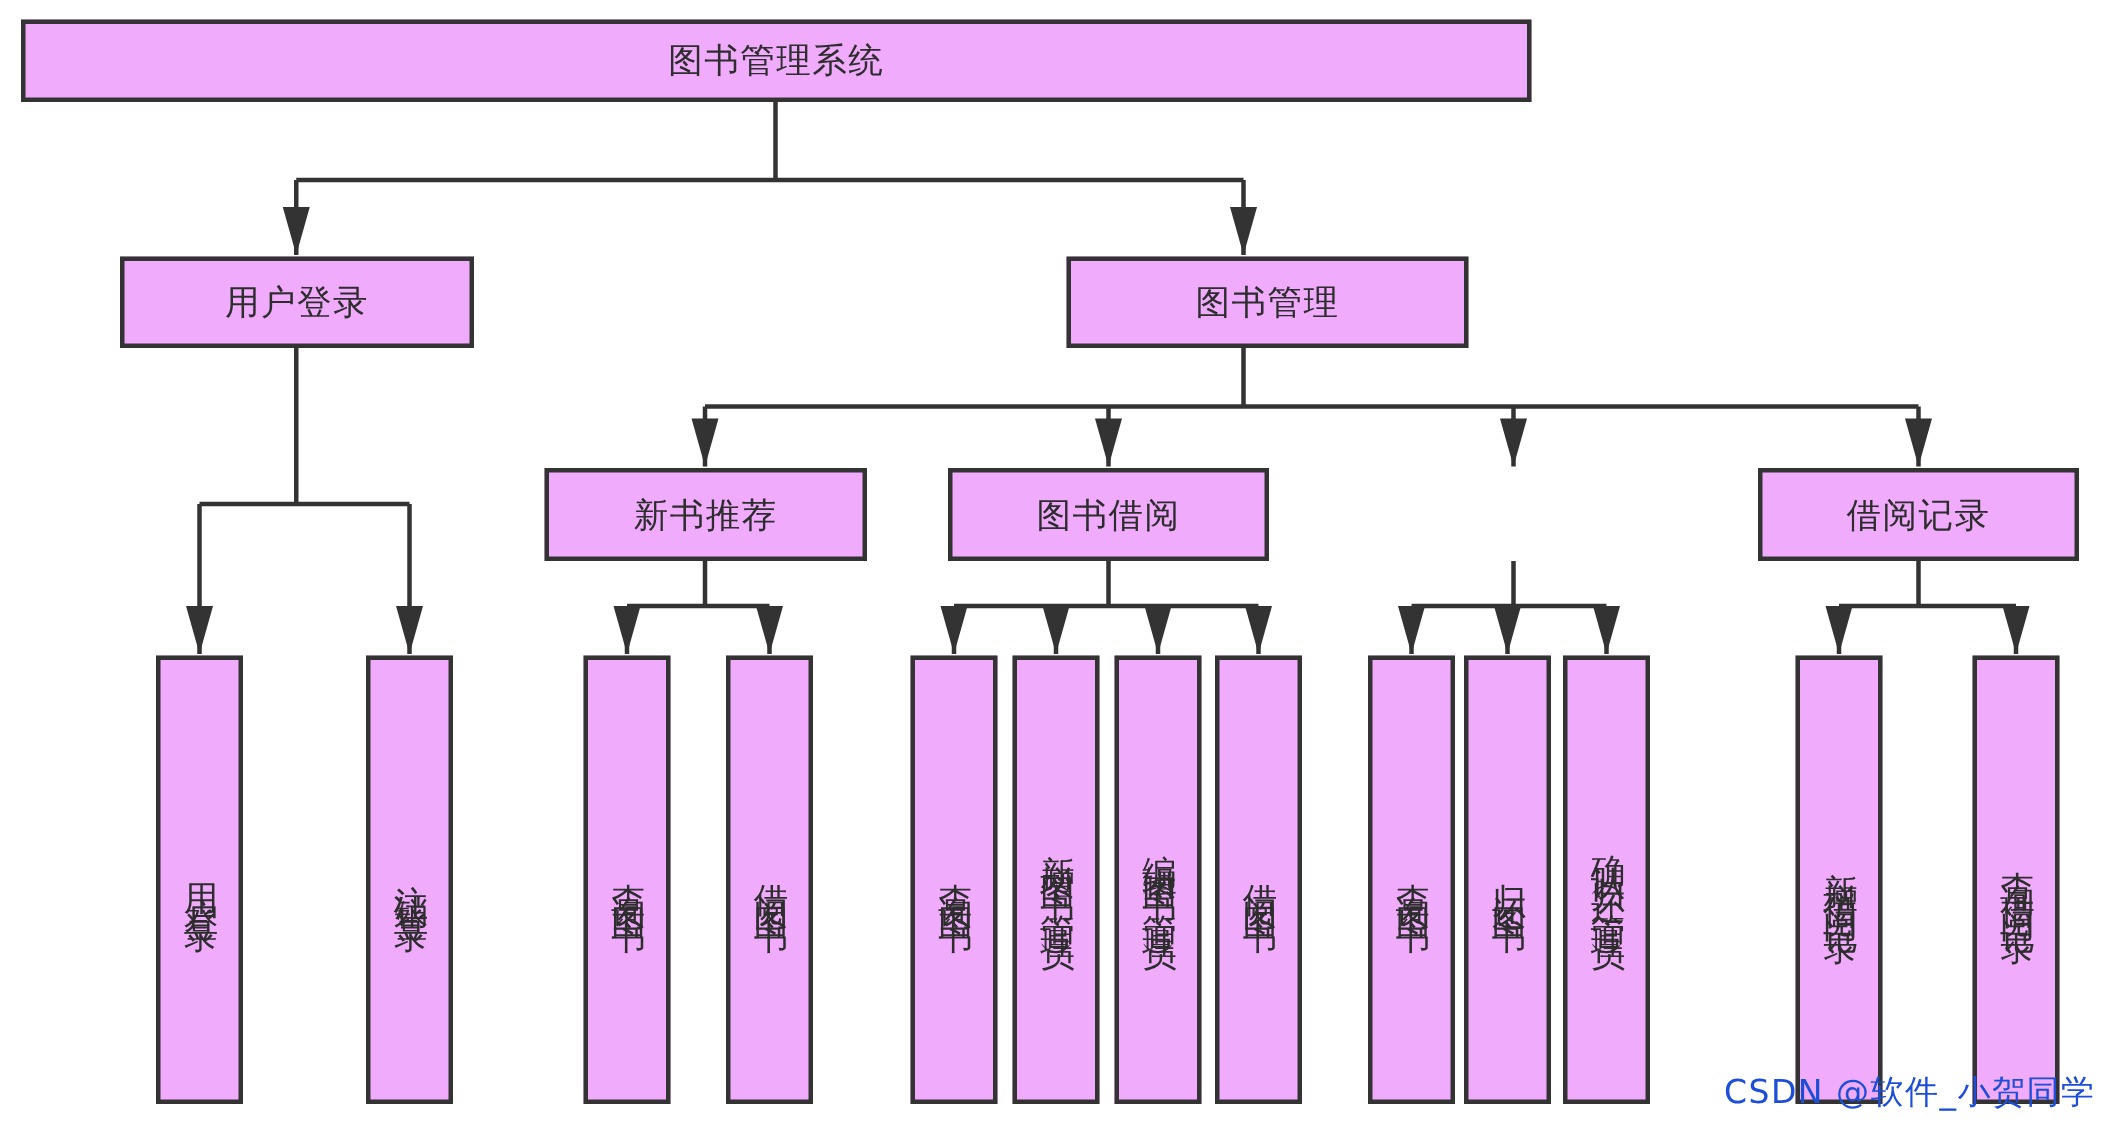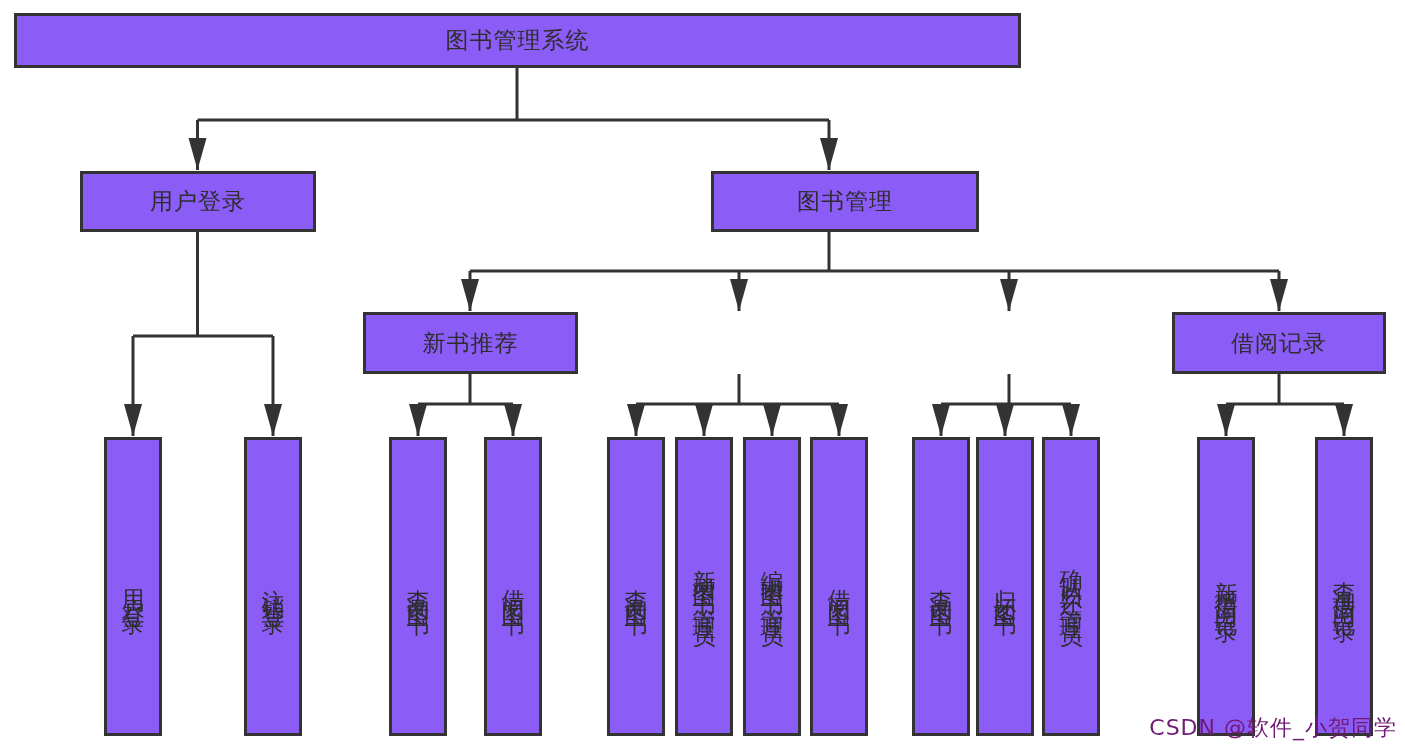--- a/index.html
+++ b/index.html
@@ -19,21 +19,21 @@
     position: absolute;
     left: 0;
     top: 0;
     width: 1405px;
     height: 747px;
   }
   .node {
     position: absolute;
     box-sizing: border-box;
     border: 3px solid #333333;
-    background: #8b5cf6;
+    background: #f0abfc;
     color: #2d2d2d;
     display: flex;
     align-items: center;
     justify-content: center;
     text-align: left;
   }
   .hnode {
     font-size: 23px;
     letter-spacing: 1px;
   }
@@ -67,21 +67,21 @@
   .n-d2 { left: 976px; }
   .n-d3 { left: 1042px; }
   .n-e1 { left: 1197px; }
   .n-e2 { left: 1315px; }
 
   .watermark {
     position: absolute;
     right: 8px;
     bottom: 4px;
     font-size: 22px;
-    color: #701a75;
+    color: #1d4ed8;
     letter-spacing: 1px;
     white-space: nowrap;
   }
 </style>
 </head>
 <body>
 
 <div class="canvas">
 
   <svg class="edges-layer" viewBox="0 0 1405 747" xmlns="http://www.w3.org/2000/svg">
@@ -145,20 +145,21 @@
       <path d="M1344,404 V436" marker-end="url(#arr)"></path>
     </g>
   </svg>
 
   <div class="node hnode node-root">图书管理系统</div>
 
   <div class="node hnode node-l2-user">用户登录</div>
   <div class="node hnode node-l2-book">图书管理</div>
 
   <div class="node hnode node-l3 node-l3-rec">新书推荐</div>
+  <div class="node hnode node-l3 node-l3-borrow">图书借阅</div>
   <div class="node hnode node-l3 node-l3-records">借阅记录</div>
 
   <div class="node vnode node-l4 n-a1">用户登录</div>
   <div class="node vnode node-l4 n-a2">注销登录</div>
 
   <div class="node vnode node-l4 n-b1">查询图书</div>
   <div class="node vnode node-l4 n-b2">借阅图书</div>
 
   <div class="node vnode node-l4 n-c1">查询图书</div>
   <div class="node vnode node-l4 n-c2">新增图书（管理员）</div>

